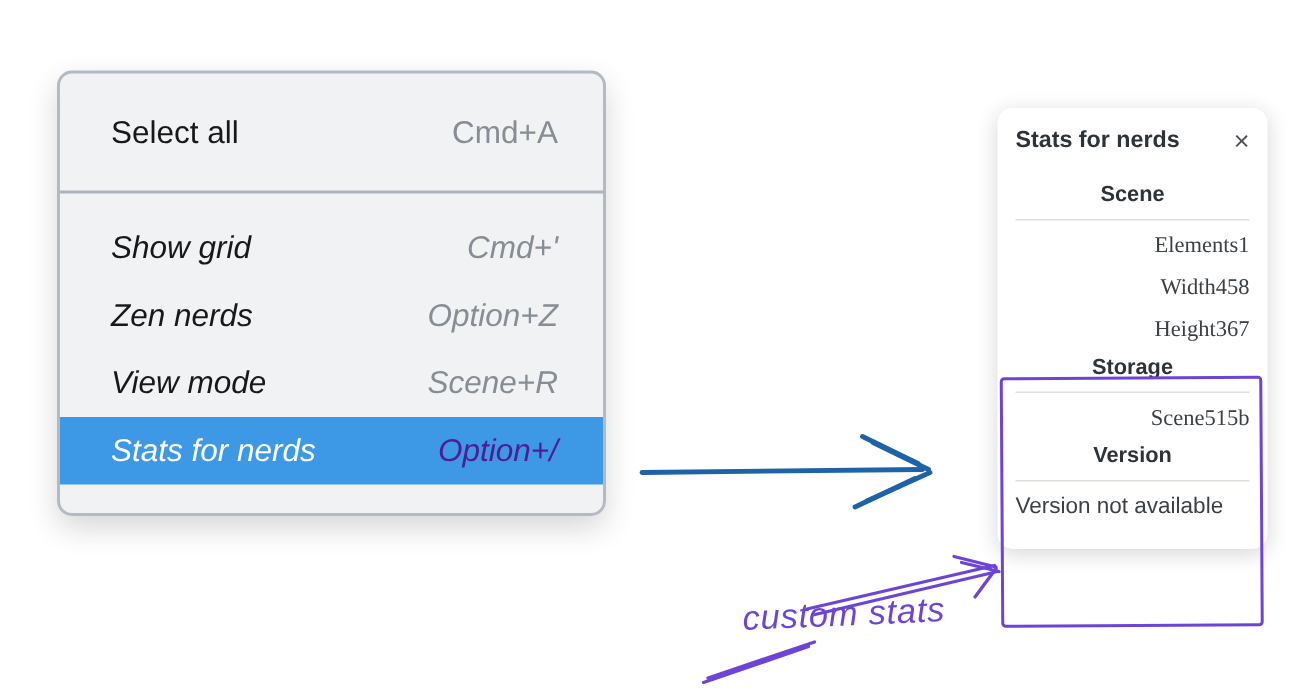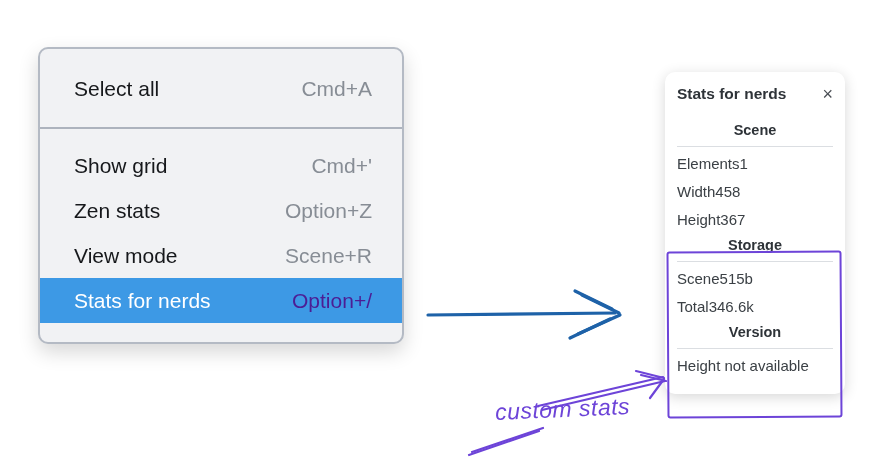--- a/index.html
+++ b/index.html
@@ -14,21 +14,21 @@
     position:absolute;left:38px;top:47px;width:366px;
     background:#f1f2f4;
     border:2px solid #b4bac4;
     border-radius:10px;
     box-shadow:0 8px 20px rgba(0,0,0,.16);
     box-sizing:border-box;
     font-size:21px;
     overflow:hidden;
   }
   .menu-section{padding:17px 0 16px;}
-  .menu-section.second{padding:14px 0 19px;}
+  .menu-section.second{padding:14px 0 19px;font-style:italic;}
   .menu-divider{height:0;border-top:2px solid #adb3bd;margin:0;}
   .menu-row{
     height:45px;display:flex;align-items:center;justify-content:space-between;
     padding:0 30px 0 34px;cursor:default;gap:37px;
   }
   .menu-row .mlabel{color:#16181b;}
   .menu-row .mshortcut{color:#878d95;}
   .menu-row.highlighted{background:#3d99e5;}
   .menu-row.highlighted .mlabel{color:#ffffff;}
   .menu-row.highlighted .mshortcut{color:#4c1d95;}
@@ -41,21 +41,21 @@
     box-shadow:0 3px 14px rgba(0,0,0,.16);
     padding:13px 12px 14px;
     font-size:15px;color:#3b4045;
   }
   .panel-header{display:flex;justify-content:space-between;align-items:center;margin:0 0 19px;}
   .panel-title{font-weight:bold;font-size:15.5px;color:#2e3338;}
   .panel-close{font-size:18px;line-height:14px;color:#4b4f55;cursor:pointer;font-weight:400;}
   .section-header{text-align:center;font-weight:bold;font-size:14.5px;color:#2e3338;}
   .section-header.spaced{margin-top:3px;}
   .panel-hr{border:none;border-top:1px solid #dbdee2;margin:8px 0 3px;}
-  .stat-row{display:flex;justify-content:flex-start;line-height:28px;}
+  .stat-row{display:flex;justify-content:flex-end;line-height:28px;font-family:Liberation Serif, serif;}
   .version-note{line-height:28px;white-space:nowrap;}
 
   
   .purple-box{
     position:absolute;left:667px;top:251px;width:171px;height:163px;
     border:2.5px solid #6d44d8;border-radius:3px;
     transform:rotate(-0.35deg);
     pointer-events:none;
   }
 
@@ -80,21 +80,21 @@
       <span class="mshortcut">Cmd+A</span>
     </div>
   </div>
   <div class="menu-divider"></div>
   <div class="menu-section second">
     <div class="menu-row">
       <span class="mlabel">Show grid</span>
       <span class="mshortcut">Cmd+'</span>
     </div>
     <div class="menu-row">
-      <span class="mlabel">Zen stats</span>
+      <span class="mlabel">Zen nerds</span>
       <span class="mshortcut">Option+Z</span>
     </div>
     <div class="menu-row">
       <span class="mlabel">View mode</span>
       <span class="mshortcut">Scene+R</span>
     </div>
     <div class="menu-row highlighted">
       <span class="mlabel">Stats for nerds</span>
       <span class="mshortcut">Option+/</span>
     </div>
@@ -121,28 +121,24 @@
     <span>Height</span>
     <span>367</span>
   </div>
 
   <div class="section-header spaced">Storage</div>
   <hr class="panel-hr">
   <div class="stat-row">
     <span>Scene</span>
     <span>515b</span>
   </div>
-  <div class="stat-row">
-    <span>Total</span>
-    <span>346.6k</span>
-  </div>
 
   <div class="section-header spaced">Version</div>
   <hr class="panel-hr">
-  <div class="version-note">Height not available</div>
+  <div class="version-note">Version not available</div>
 </div>
 
 <div class="purple-box"></div>
 
 <div class="annotation-text">custom stats</div>
 
 <svg class="arrow-layer" width="873" height="461" viewBox="0 0 873 461">
 
   <g stroke="#1e62a8" stroke-width="3.2" fill="none" stroke-linecap="round">
     <path d="M428,315 L615,313"></path>

